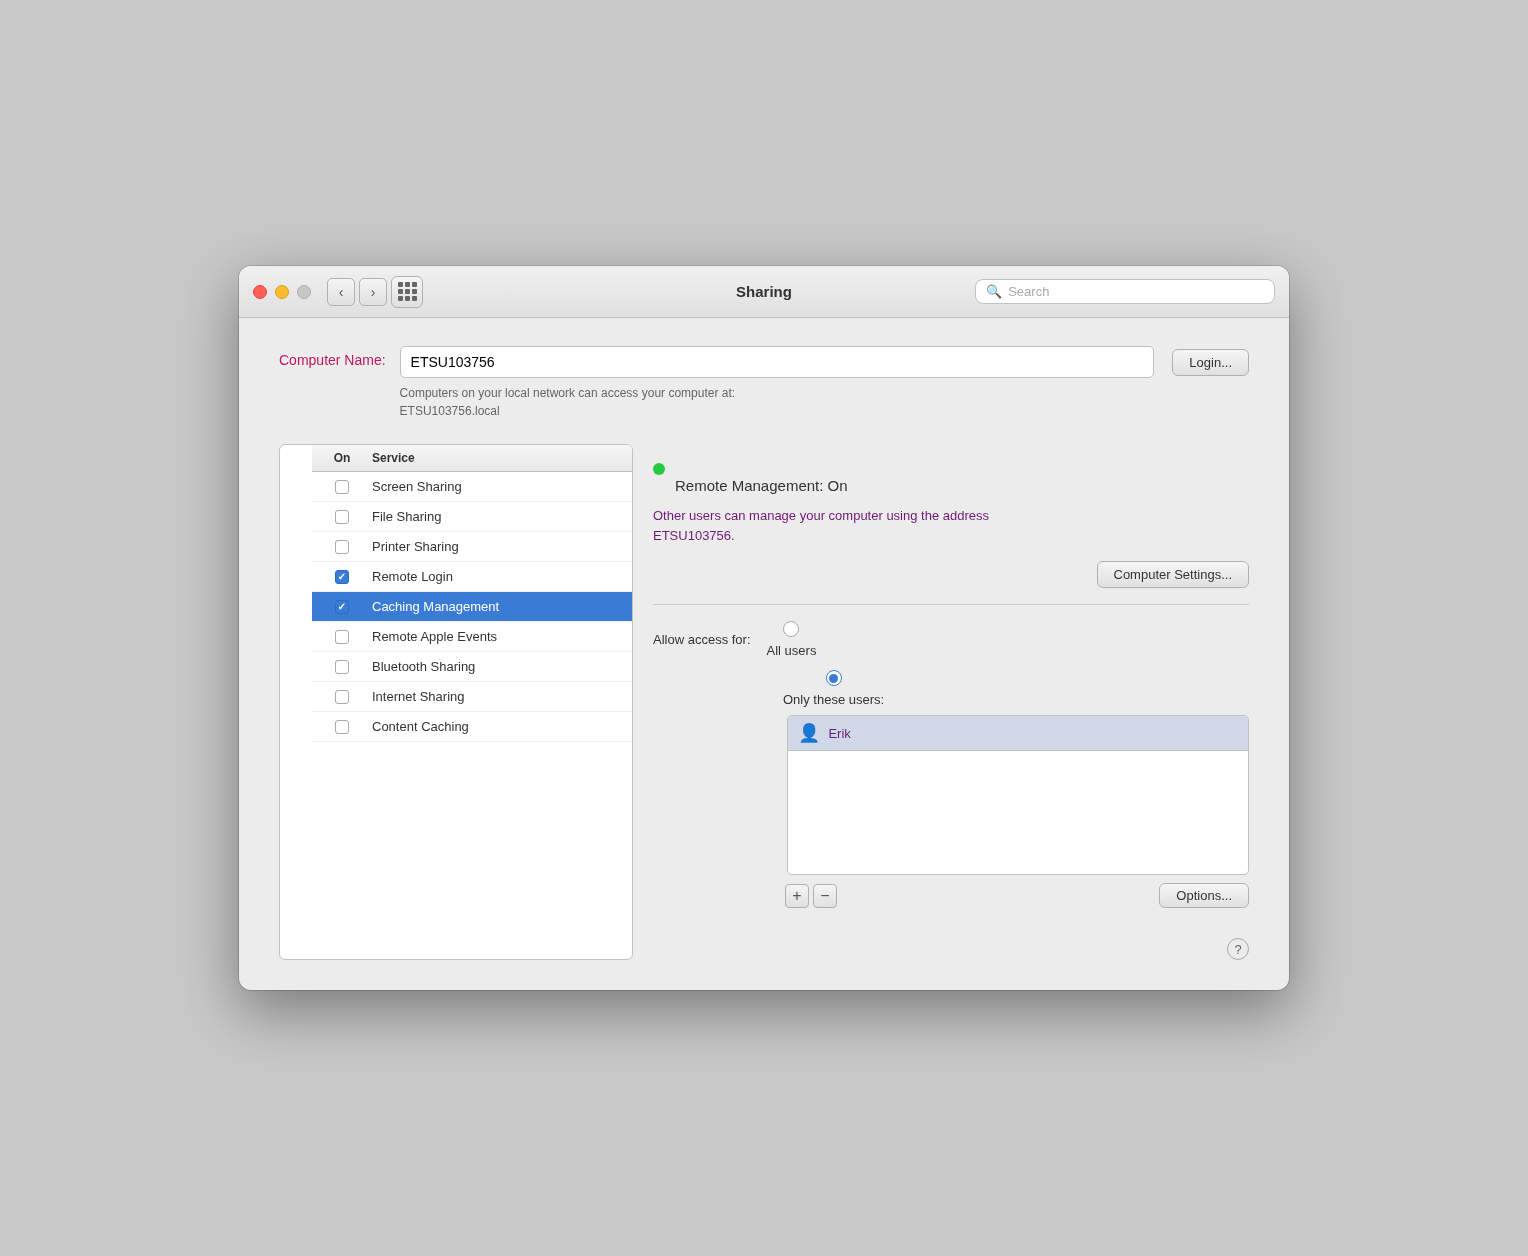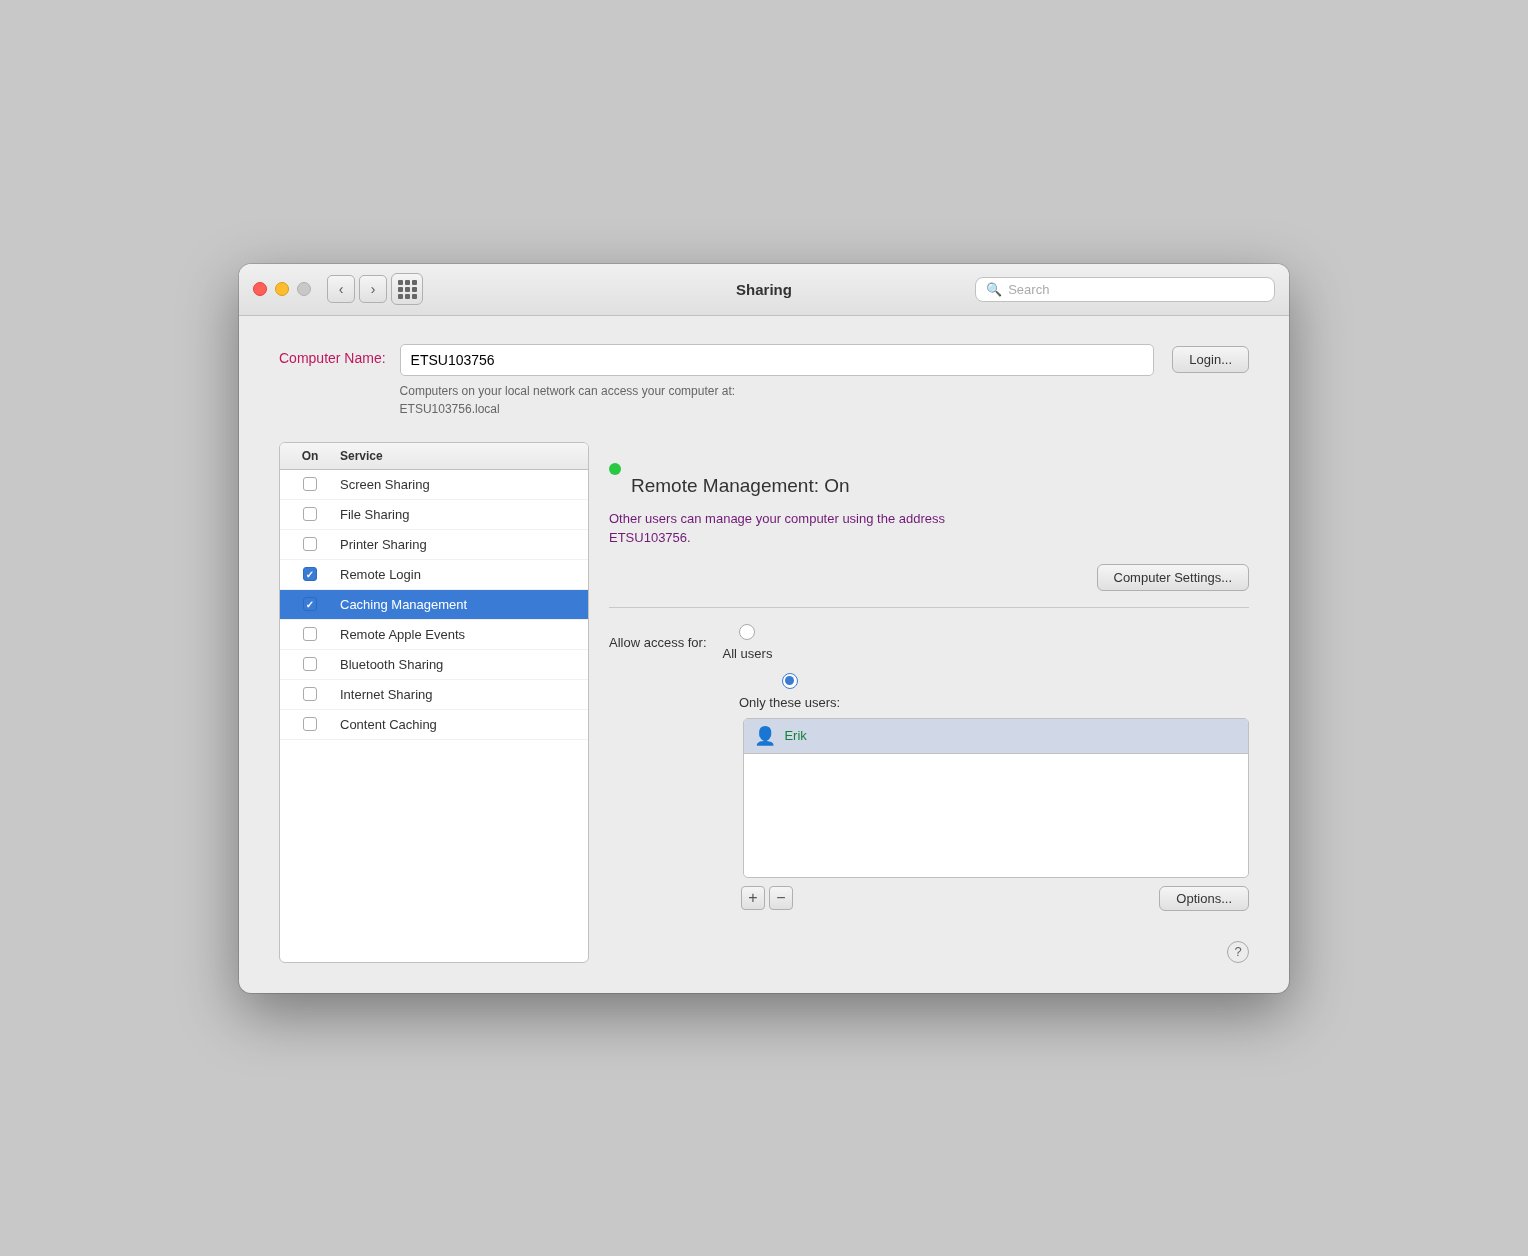--- a/index.html
+++ b/index.html
@@ -163,26 +163,27 @@
       font-size: 12px;
       color: #666;
       margin-top: 6px;
       line-height: 1.5;
     }
     .main-area {
       display: flex;
       gap: 20px;
     }
     .services-panel {
-      width: 310px;
+      width: 354px;
       background: #fff;
       border: 1px solid #c0c0c0;
       border-radius: 6px;
       overflow: hidden;
       flex-shrink: 0;
+      padding-left: 32px;
     }
     .services-header {
       display: grid;
       grid-template-columns: 60px 1fr;
       background: linear-gradient(to bottom, #f5f5f5, #e8e8e8);
       border-bottom: 1px solid #c0c0c0;
       padding: 6px 0;
     }
     .services-header-on {
       text-align: center;
@@ -245,21 +246,21 @@
     }
     .status-dot {
       width: 12px;
       height: 12px;
       border-radius: 50%;
       background: #28c840;
       margin-right: 10px;
       flex-shrink: 0;
     }
     .status-text {
-      font-size: 19px;
+      font-size: 15px;
       font-weight: 500;
       color: #333;
       margin-top: 33px;
     }
     .status-description {
       font-size: 13px;
       color: #701a75;
       line-height: 1.5;
       margin-bottom: 16px;
     }
@@ -346,21 +347,21 @@
       padding: 6px 10px;
       background: #d0d8e8;
       border-bottom: 1px solid #c0c0c0;
     }
     .user-avatar-icon {
       font-size: 18px;
       color: #333;
     }
     .user-name {
       font-size: 13px;
-      color: #15803d;
+      color: #701a75;
     }
     .users-list-empty {
       height: 120px;
       background: #fff;
     }
     .list-actions {
       display: flex;
       align-items: center;
       gap: 4px;
       margin-top: 8px;

